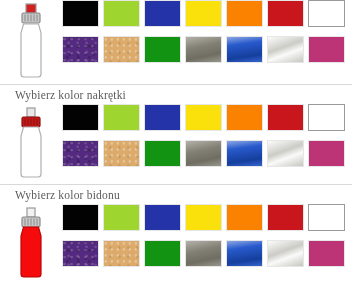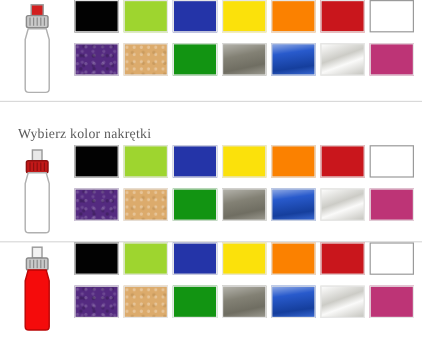--- a/index.html
+++ b/index.html
@@ -25,21 +25,20 @@
     width: 352px;
     margin: 0;
   }
   .group-label {
     font-family: "Liberation Serif", serif;
     font-size: 11.5px;
     color: #5b5b5b;
     padding: 4px 0 3px 15px;
     letter-spacing: 0.2px;
     white-space: nowrap;
-    margin-top: 17px;
   }
   .group-body {
     display: flex;
     flex-direction: row;
     align-items: flex-start;
   }
   .bottle-cell {
     width: 62px;
     min-width: 62px;
     display: flex;
@@ -204,20 +203,21 @@
         <div class="swatch" title="amarantowy" style="background-color: rgb(189, 52, 118);"></div>
       </div>
     </div>
   </div>
 </div>
 
 <div style="height:4px"></div>
 
 <div class="picker-group">
   <div class="group-separator"></div>
+  <div class="group-label">Wybierz kolor bidonu</div>
   <div class="group-body">
 
     <div class="bottle-cell">
       <svg class="bottle-svg" width="40" height="74" viewBox="0 0 40 74">
         <rect x="16" y="2" width="8" height="9" fill="#f2f2f2" stroke="#9a9a9a" stroke-width="1.2"></rect>
         <rect x="11" y="11" width="18" height="10" rx="1.5" fill="#c9c9c9" stroke="#8a8a8a" stroke-width="1.2"></rect>
         <line x1="14" y1="12.5" x2="14" y2="19.5" stroke="#8a8a8a" stroke-width="1"></line>
         <line x1="17" y1="12.5" x2="17" y2="19.5" stroke="#8a8a8a" stroke-width="1"></line>
         <line x1="20" y1="12.5" x2="20" y2="19.5" stroke="#8a8a8a" stroke-width="1"></line>
         <line x1="23" y1="12.5" x2="23" y2="19.5" stroke="#8a8a8a" stroke-width="1"></line>

